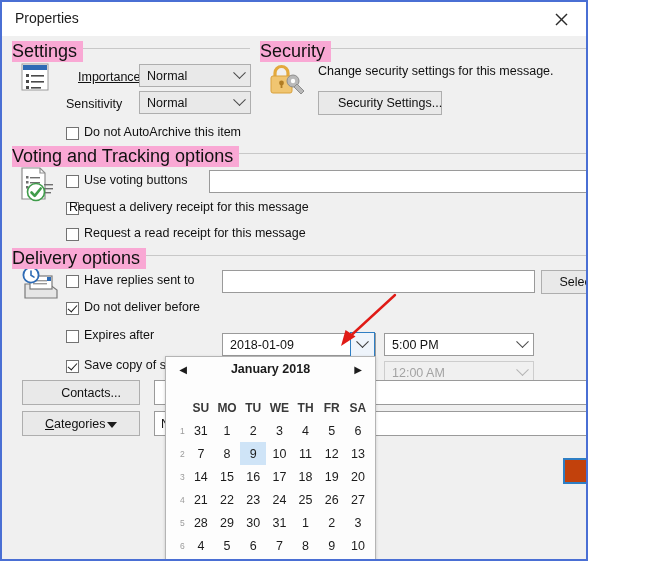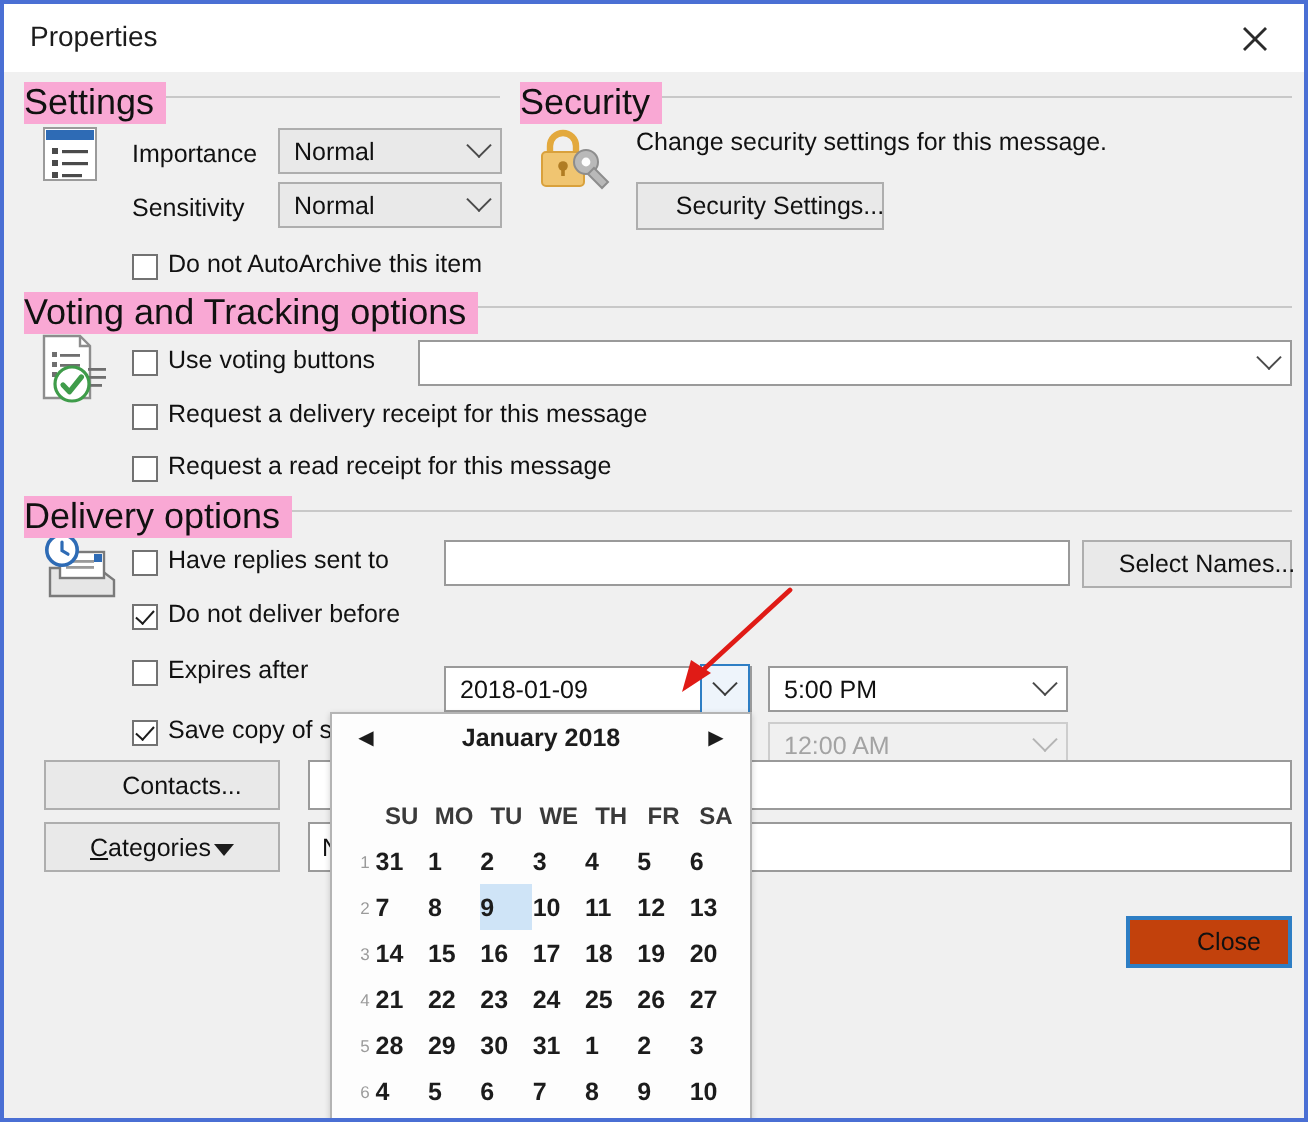--- a/index.html
+++ b/index.html
@@ -2,21 +2,21 @@
 <html><head>
 <meta charset="utf-8">
 <style>
   html,body{margin:0;padding:0;background:#fff;}
   body{
     font-family:"Liberation Sans", sans-serif;
     -webkit-font-smoothing:antialiased;
   }
   #app{
     position:relative;
-    width:654px; height:561px;
+    width:588px; height:561px;
     background:#f0f0f0;
     box-sizing:border-box;
     border:2px solid #4a6fd4;
     overflow:hidden;
   }
   
   .titlebar{
     position:absolute; left:0; top:0; right:0; height:34px;
     background:#ffffff;
     box-sizing:border-box;
@@ -192,21 +192,21 @@
     padding:0 4px;
     box-sizing:border-box;
   }
   table.cg{border-collapse:collapse;width:100%;}
   table.cg th{
     font-size:12px;font-weight:bold;color:#3a3a3a;
     height:22px;text-align:center;padding:0;
   }
   table.cg td{
     font-size:12.5px;color:#1c1c1c;
-    height:23px;text-align:left;padding:0;width:25px;font-weight:bold;
+    height:23px;text-align:center;padding:0;width:25px;
   }
   table.cg td.wk, table.cg th.wk{
     font-size:8.5px;color:#9b9b9b;width:14px;font-weight:normal;
     text-align:right;padding-right:3px;
   }
   table.cg td.sel{
     background:#cfe4f7;
   }
   .cal-sep{
     position:absolute;left:0;right:0;top:203px;height:1px;background:#d7d7d7;
@@ -243,21 +243,21 @@
         <rect x="4" y="4" width="24" height="5" fill="#2e6bb5"></rect>
         <rect x="7" y="13" width="3" height="3" fill="#4a4a4a"></rect>
         <rect x="12" y="14" width="13" height="1.6" fill="#4a4a4a"></rect>
         <rect x="7" y="19" width="3" height="3" fill="#4a4a4a"></rect>
         <rect x="12" y="20" width="13" height="1.6" fill="#4a4a4a"></rect>
         <rect x="7" y="25" width="3" height="3" fill="#4a4a4a"></rect>
         <rect x="12" y="26" width="10" height="1.6" fill="#4a4a4a"></rect>
       </svg>
     </div>
 
-    <div class="lbl" style="left:64px; top:34px;">Importance</div>
+    <div class="lbl" style="left:76px; top:34px;text-decoration:underline;">Importance</div>
     <div class="combo" style="left:137px; top:28px; width:112px; height:23px;">
       <div class="ctext">Normal</div>
       <div class="carrow">
           <i class="chev"></i>
         </div>
     </div>
 
     <div class="lbl" style="left:64px; top:61px;">Sensitivity</div>
     <div class="combo" style="left:137px; top:55px; width:112px; height:23px;">
       <div class="ctext">Normal</div>
@@ -311,21 +311,21 @@
     <div class="cb" style="left:64px; top:139px;"></div>
     <div class="lbl" style="left:82px; top:137px;">Use voting buttons</div>
     <div class="combo" style="left:207px; top:134px; width:437px; height:23px; background:#ffffff; border-color:#9a9a9a;">
       <div class="ctext"></div>
       <div class="carrow">
           <i class="chev"></i>
         </div>
     </div>
 
     <div class="cb" style="left:64px; top:166px;"></div>
-    <div class="lbl" style="left:82px; top:164px;">Request a delivery receipt for this message</div>
+    <div class="lbl" style="left:67px; top:164px;">Request a delivery receipt for this message</div>
 
     <div class="cb" style="left:64px; top:192px;"></div>
     <div class="lbl" style="left:82px; top:190px;">Request a read receipt for this message</div>
 
     <div class="group-label" style="left:10px; top:212px;">Delivery options</div>
     <div class="group-rule" style="left:95px; top:219px; width:549px;"></div>
 
     <div class="icowrap" style="left:17px; top:230px;">
       <svg width="42" height="36" viewBox="0 0 42 36">
         <path d="M6 18 h24 l8 6 v8 h-32 z" fill="#e6e6e6" stroke="#7a7a7a" stroke-width="1.2"></path>

